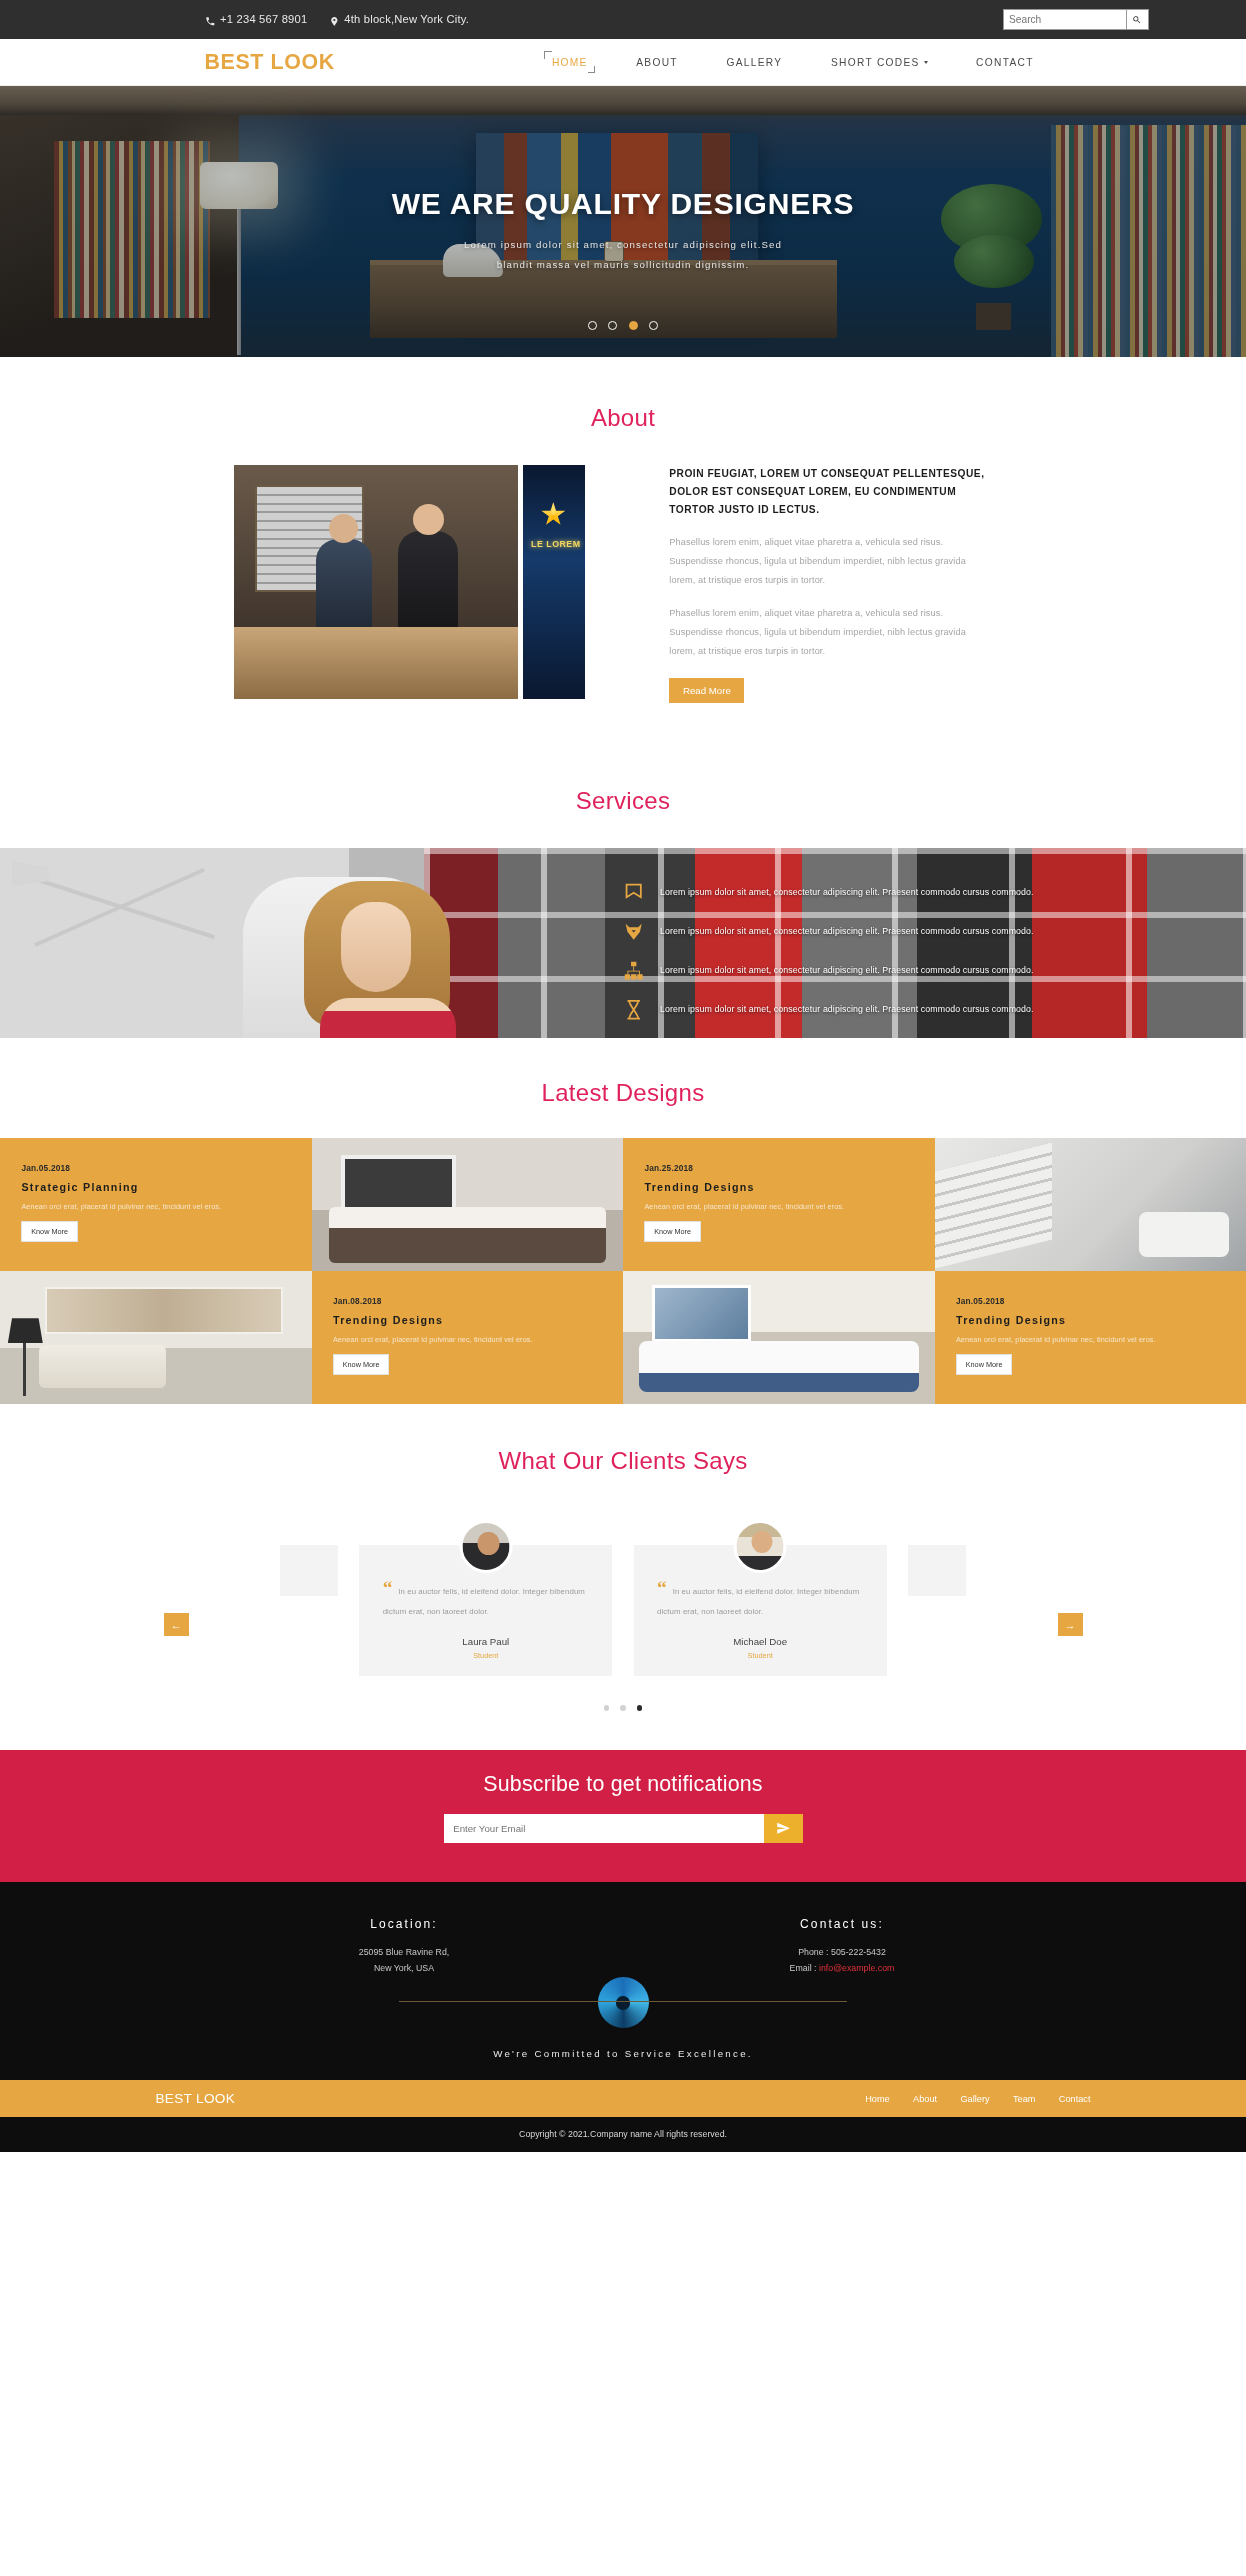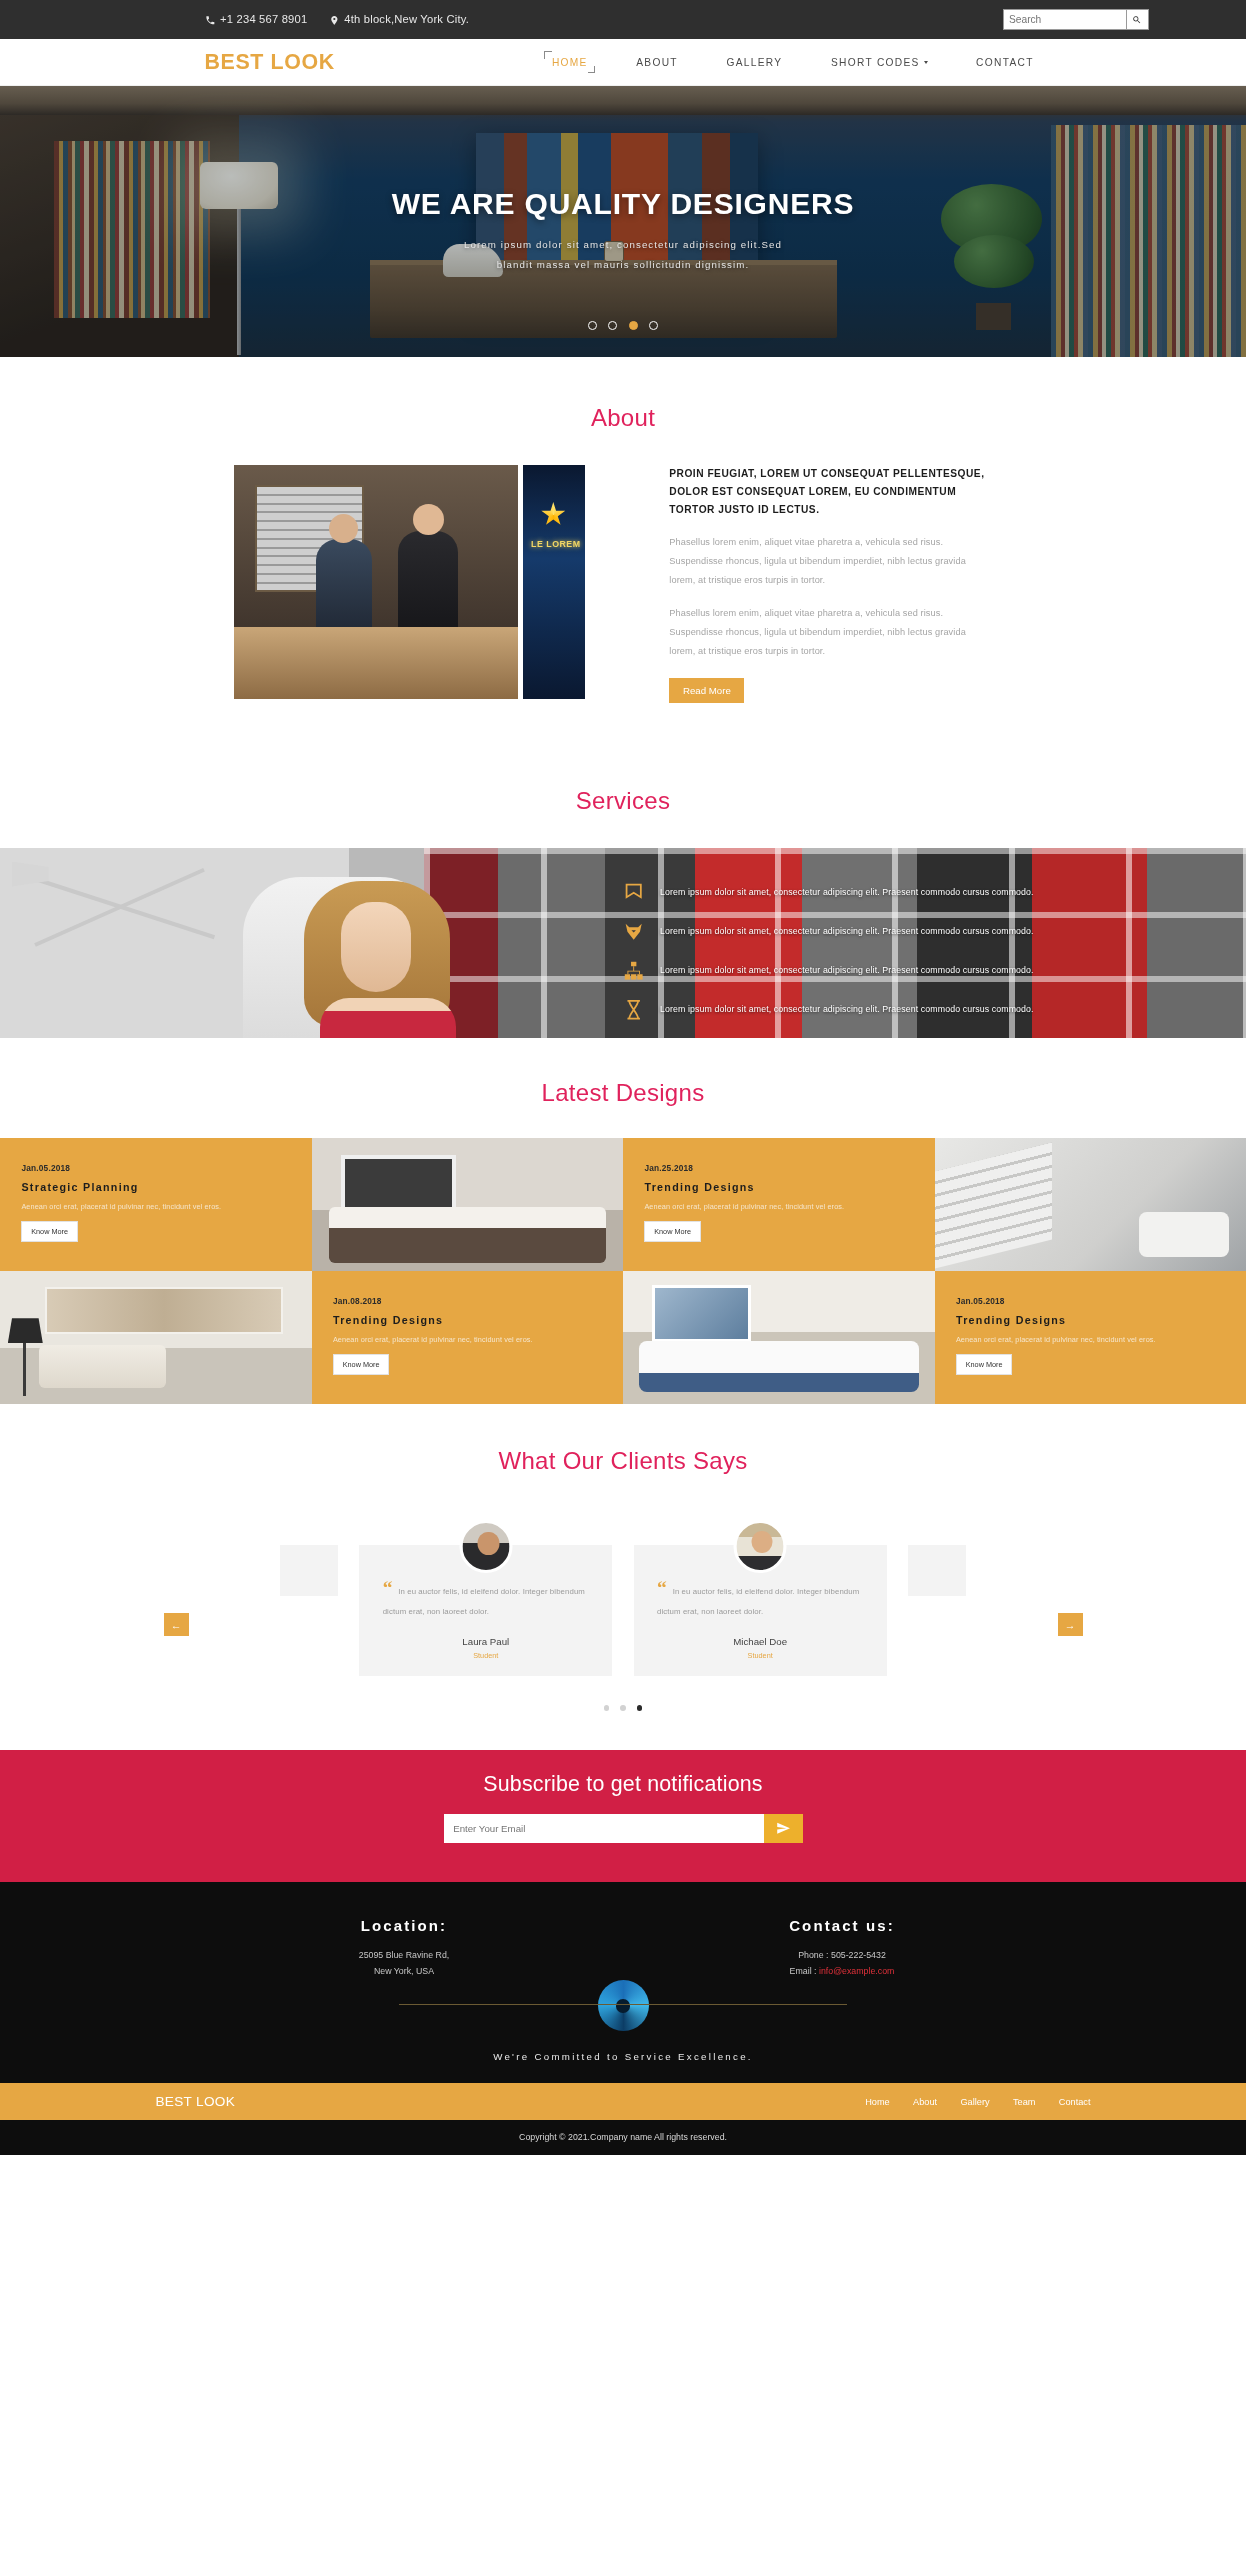--- a/index.html
+++ b/index.html
@@ -20,21 +20,21 @@
     display: flex;
     align-items: center;
     color: #e8e8e8;
     font-size: 11.2px;
   }
   .topbar-inner {
     width: 1051px; margin: 0 auto;
     display: flex; align-items: center;
   }
   .tb-left { display: flex; align-items: center; gap: 21.4px; flex: 1; padding-left: 107px;}
-  .tb-item { display: flex; align-items: center; gap: 4.9px; letter-spacing: 0.2px;}
+  .tb-item { display: flex; align-items: flex-end; gap: 4.9px; letter-spacing: 0.2px;}
   .tb-ico { width: 10.7px; height: 10.7px; display:inline-block; fill:#e8e8e8; position: relative; top: 1px;}
   .tb-right { display: flex; align-items: stretch; }
   .search-box {
     display: flex; border: 1px solid #9a9a9a; height: 20.4px; background: #ffffff;
   }
   .search-input {
     border: 0; outline: 0; width: 122px; font-size: 10.2px; padding: 0 4.9px;
     font-family: "Liberation Sans", sans-serif; color: #555; background: #fff;
   }
   .search-btn {
@@ -375,21 +375,21 @@
   }
   .sub-btn {
     width: 39px; height: 29px; border: 0; background:#edb02c; cursor:pointer;
     display:flex; align-items:center; justify-content:center;
   }
 
   
   .footer { background: #0d0d0d; padding: 35px 0 0; color:#cfcfcf;}
   .footer-cols { width: 876px; margin: 0 auto; display:flex; }
   .fcol { flex: 1; text-align:center; }
-  .fcol-h { font-size: 15px; font-weight:bold; color:#ffffff; letter-spacing: 2.1px; }
+  .fcol-h { font-size: 12px; font-weight:normal; color:#ffffff; letter-spacing: 2.1px; }
   .fcol-b { margin-top: 12.7px; font-size: 8.8px; line-height: 1.85; color:#c8c8c8;}
   .femail { color:#e0313a; text-decoration:none; }
   .footer-div { width: 448px; margin: 25px auto 0; border-top: 1px solid #6b5a33; position:relative; height: 1px;}
   .footer-logo-wrap { display:flex; justify-content:center; margin-top: -25px;}
   .footer-logo { width: 51px; height: 51px; border-radius:50%;
     background: conic-gradient(#1b6fb8, #3fb6e8, #0c3d66, #2ea3dd, #1b6fb8);
     display:flex; align-items:center; justify-content:center;
   }
   .footer-logo .core { width: 13.6px; height: 13.6px; border-radius:50%; background:#071c2e;}
   .footer-tag { margin-top: 19.5px; text-align:center; font-size: 9.7px; color:#e9e9e9; letter-spacing: 2.3px; padding-bottom: 21.4px;}

